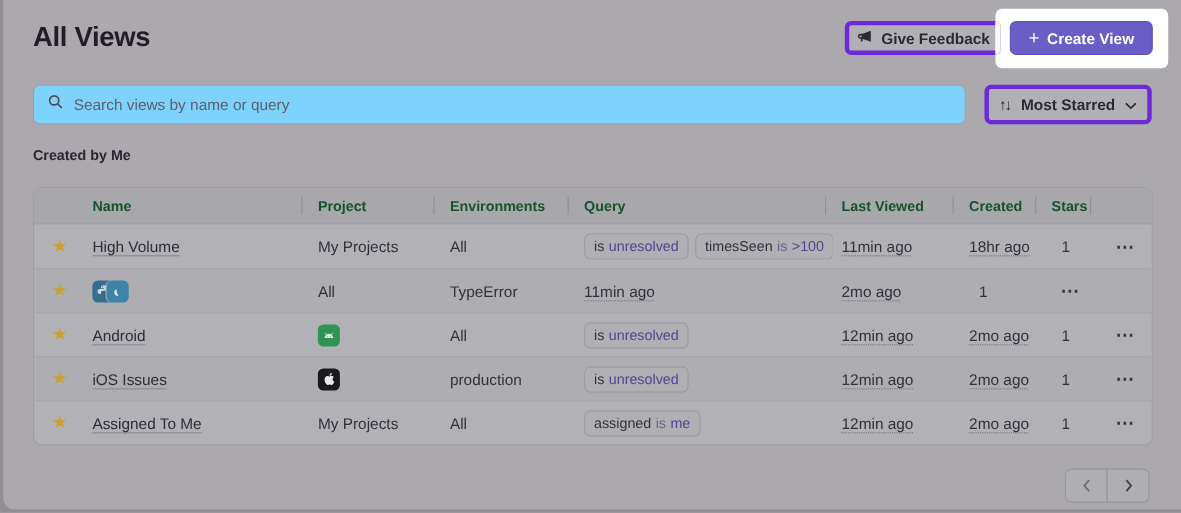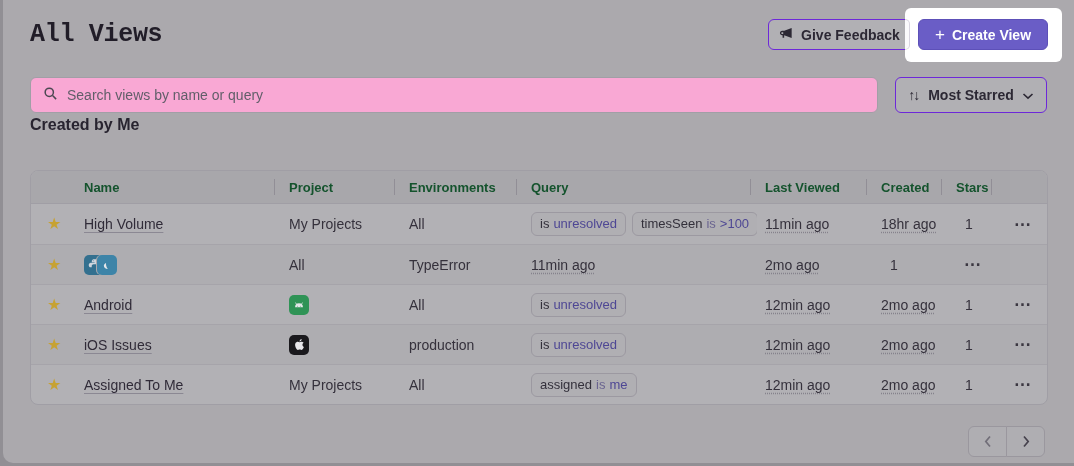--- a/index.html
+++ b/index.html
@@ -4,50 +4,50 @@
 <style>
   * { margin:0; padding:0; box-sizing:border-box; }
   html,body { width:1074px; height:466px; overflow:hidden; }
   body { font-family:"Liberation Sans", sans-serif; background:#918f94; position:relative; }
 
   .content { position:absolute; left:3px; top:0; right:0; bottom:3px;
              background:#aba9ad; border-bottom-left-radius:10px; overflow:hidden; }
 
   
   .page-title { position:absolute; left:27px; top:20px; font-size:25px; font-weight:700;
-                color:#211d28; letter-spacing:-0.3px;font-family:Liberation Mono, monospace; }
+                color:#211d28; letter-spacing:-0.3px; }
 
   .btn { display:inline-flex; align-items:center; justify-content:center; gap:7px;
          border-radius:6px; font-size:14px; font-weight:700; cursor:pointer;
-         border:1px solid #6d28d9; background:#b1b0b4; color:#2c2834; }
+         border:4px solid #6d28d9; background:#b1b0b4; color:#2c2834; }
 
   .give-feedback { position:absolute; left:765px; top:19px; width:143px; height:31px; }
 
   .spotlight { position:absolute; left:902px; top:8px; width:157px; height:54px;
                background:#ffffff; border-radius:6px; z-index:5; }
   .gf-edge { position:absolute; left:0; top:11px; width:5px; height:31px;
              background:#fbfafc; border:1px solid #d9d5e0; border-left:none;
              border-radius:0 6px 6px 0; }
 
   .create-view { position:absolute; left:915px; top:19px; width:130px; height:31px;
                  background:#6a5dc6; border:1px solid #5d50b8; color:#ffffff; z-index:6; }
   .create-view .plus { font-size:17px; font-weight:400; line-height:1; margin-top:-1px; }
 
   
   .search-box { position:absolute; left:27px; top:77px; width:848px; height:36px;
-                background:#f9a8d4; border:1px solid #a19fa6; border-radius:6px;
+                background:#7dd3fc; border:1px solid #a19fa6; border-radius:6px;
                 display:flex; align-items:center; padding:0 12px; gap:9px;justify-content:flex-end; }
   .search-box input { flex:1; border:none; outline:none; background:transparent;
                       font-size:14px; color:#2c2834; font-family:inherit; }
   .search-box input::placeholder { color:#615e69; }
 
   .sort-btn { position:absolute; left:892px; top:77px; width:152px; height:36px; gap:8px; }
   .sort-glyph { font-size:14px; font-weight:400; color:#2c2834; letter-spacing:-2px; margin-right:2px; }
 
-  .section-title { position:absolute; left:27px; top:116px; font-size:16px; font-weight:700; color:#282430; }
+  .section-title { position:absolute; left:27px; top:133px; font-size:13px; font-weight:700; color:#282430; }
 
   
   .views-table { position:absolute; left:27px; top:170px; width:1018px;
                  border:1px solid #a09ea5; border-radius:8px; overflow:hidden;
                  background:#b2b1b5; }
   .thead { display:grid; grid-template-columns:258px 120px 122px 234px 116px 75px 50px 1fr;
            height:33px; align-items:center; background:#a8a7ab; border-bottom:1px solid #a09ea5; }
   .hcell { position:relative; font-size:13px; font-weight:700; color:#14532d; white-space:nowrap; }
   .hcell:first-child { padding-left:53px; }
   .hcell:not(:first-child)::before { content:""; position:absolute; left:-15px; top:50%;

